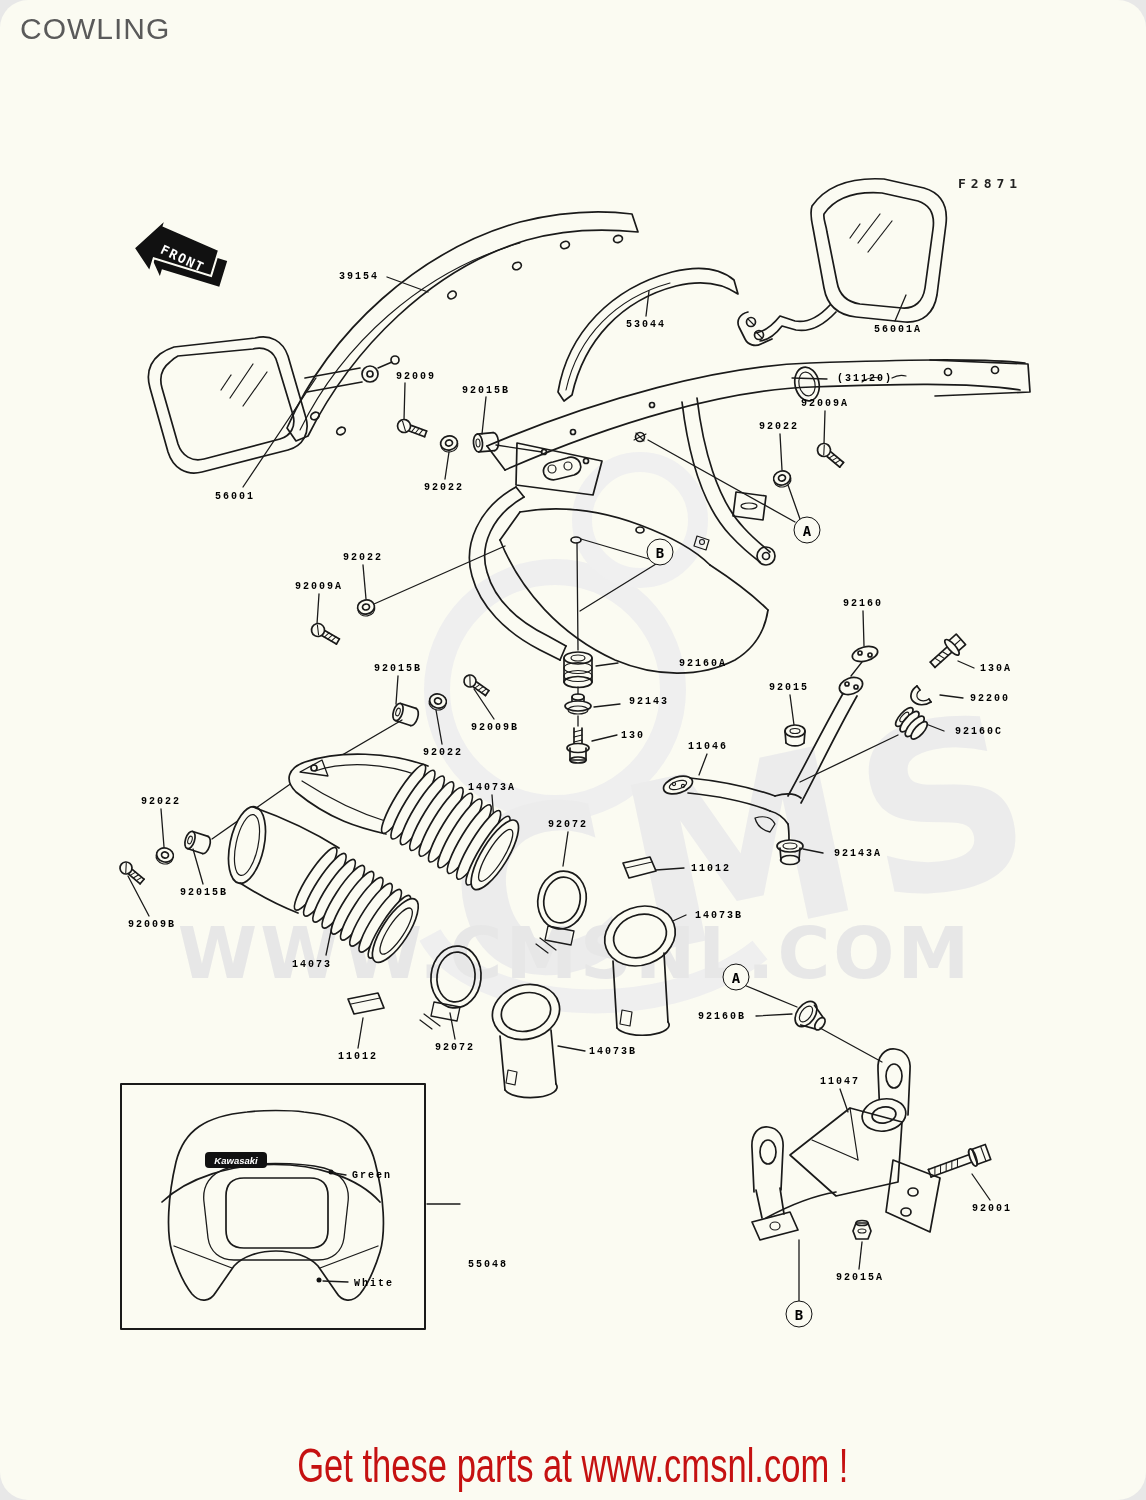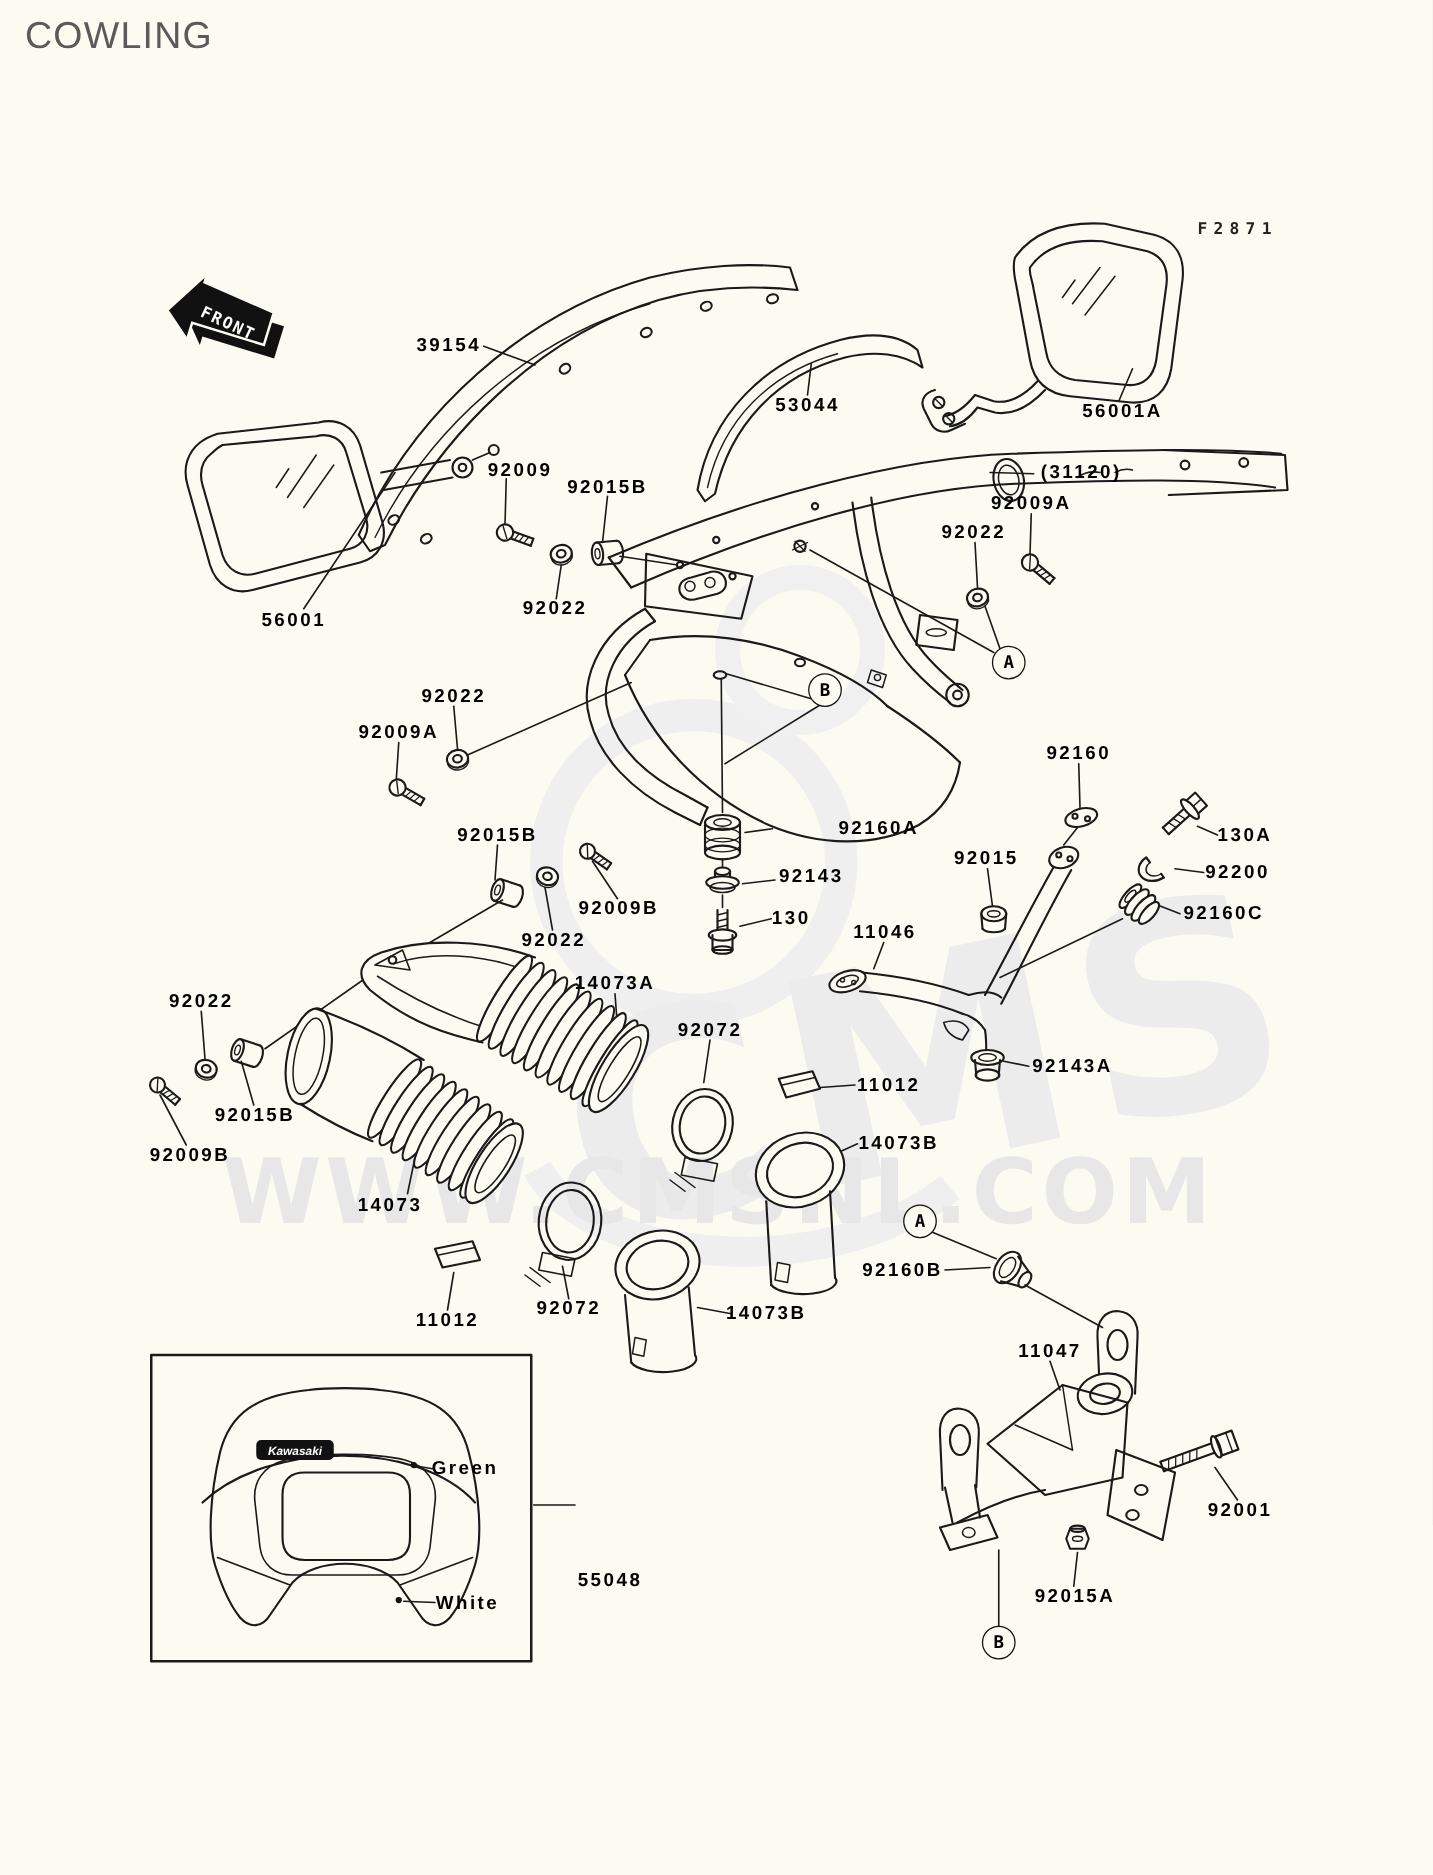--- a/index.html
+++ b/index.html
@@ -1,25 +1,25 @@
 <!DOCTYPE html>
 <html><head>
 <meta charset="utf-8">
 <style>
   html,body{margin:0;padding:0;}
   body{background:#e8e8e8;font-family:"Liberation Sans",sans-serif;}
-  #stage{position:relative;width:1146px;height:1500px;background:#fbfbf2;overflow:hidden;margin:0 auto;}
+  #stage{position:relative;width:1146px;height:1500px;background:#fbfbf2;overflow:hidden;margin:0 auto;border-radius:28px;}
   #page-title{position:absolute;left:20px;top:12px;font-family:"Liberation Sans",sans-serif;
     font-size:30px;font-weight:400;color:#5a5a5a;letter-spacing:1px;}
   #figure-code{position:absolute;left:958px;top:176px;font-family:"DejaVu Sans Mono",monospace;
     font-size:13px;font-weight:700;letter-spacing:5px;color:#222;}
   #diagram-svg{position:absolute;left:0;top:0;}
   #labels-layer{position:absolute;left:0;top:0;width:1146px;height:1500px;pointer-events:none;}
-  .part-label{position:absolute;transform:translate(-50%,-50%);font-family:Liberation Sans, sans-serif;
-    font-size:15px;font-weight:700;letter-spacing:2px;color:#000;white-space:nowrap;}
+  .part-label{position:absolute;transform:translate(-50%,-50%);font-family:Liberation Mono, monospace;
+    font-size:10px;font-weight:700;letter-spacing:2px;color:#000;white-space:nowrap;}
   .callout{position:absolute;transform:translate(-50%,-50%);width:25px;height:25px;border:1.7px solid #111;
     border-radius:50%;background:#fbfbf2;display:flex;align-items:center;justify-content:center;
     font-family:"DejaVu Sans Mono",monospace;font-size:14px;font-weight:700;color:#000;}
   #footer-banner{position:absolute;left:0;top:1438px;width:1146px;text-align:center;}
   #footer-banner span{display:inline-block;font-family:"Liberation Sans",sans-serif;font-size:48px;
     font-weight:400;color:#c51111;transform:scaleX(0.72);transform-origin:center;white-space:nowrap;}
   .wm-cms{font-family:"DejaVu Sans",sans-serif;font-weight:700;}
 </style>
 </head>
 <body>
@@ -576,13 +576,16 @@
       <span class="part-label" style="left: 488px; top: 1264px;">55048</span>
       <span class="part-label" style="left: 992px; top: 1208px;">92001</span>
       <span class="part-label" style="left: 860px; top: 1277px;">92015A</span>
       <span class="part-label" style="left: 374px; top: 1283px;">White</span>
       <span class="callout" style="left: 807px; top: 530px;">A</span>
       <span class="callout" style="left: 660px; top: 552px;">B</span>
       <span class="callout" style="left: 736px; top: 977px;">A</span>
       <span class="callout" style="left: 799px; top: 1314px;">B</span>
     </div>
 
+  <div id="footer-banner">
+    <span>Get these parts at www.cmsnl.com !</span>
+  </div>
 </div>
 
 </body></html>

